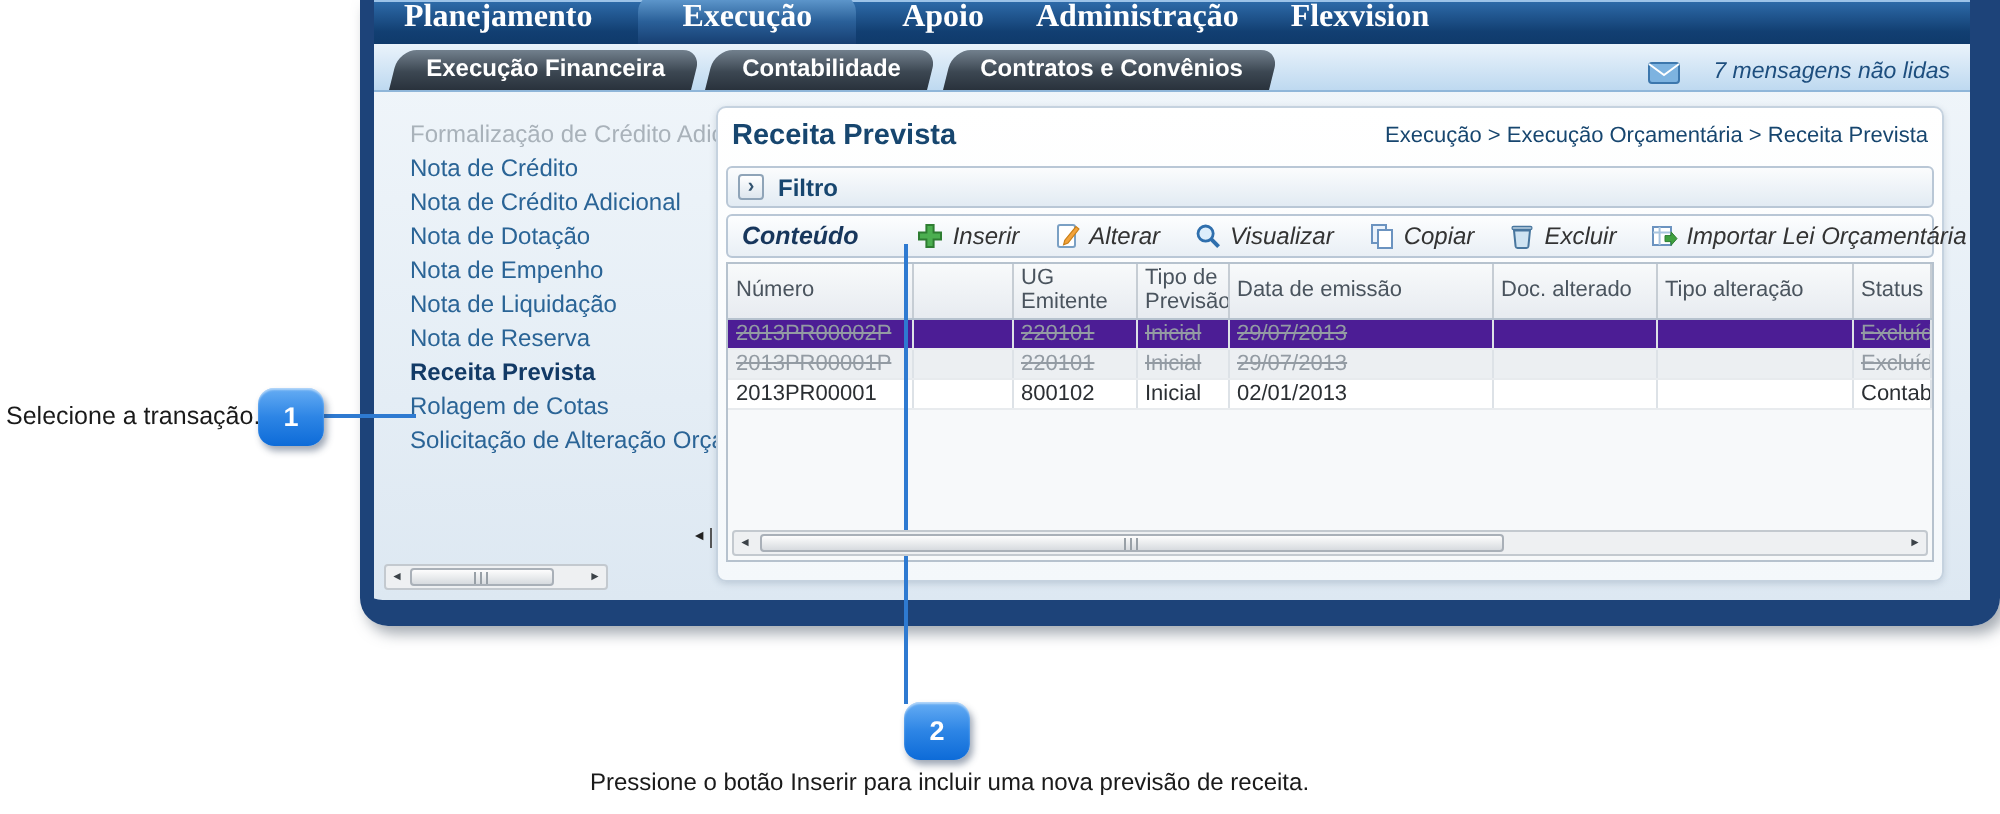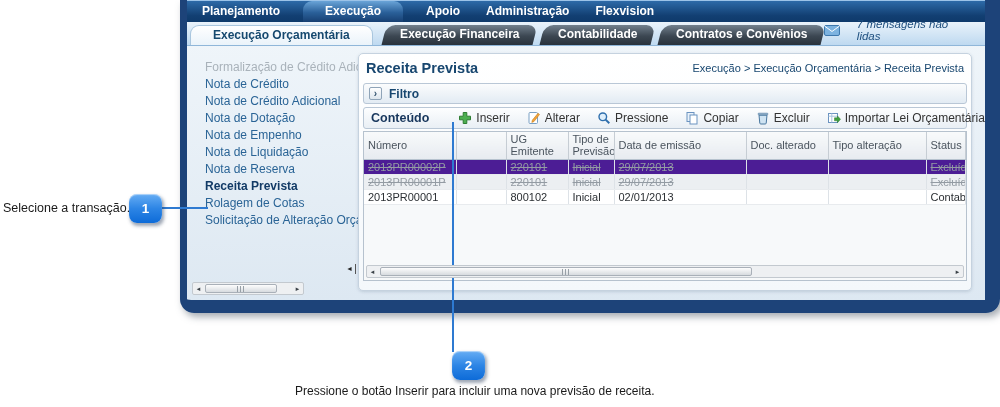--- a/index.html
+++ b/index.html
@@ -16,22 +16,22 @@
     box-shadow: 3px 4px 7px rgba(80,92,105,.5);
     background: linear-gradient(#f2f7fb, #dde8f2); overflow: hidden;
   }
   
   .topbar {
     height: 22px; display: flex; align-items: flex-end;
     background: linear-gradient(#2d6aa8, #123f72 70%, #0f3a6b);
     border-top: 1px solid #9cc3e8; padding: 0 8px 0 2px;
   }
   .nav-item {
-    color: #fff; font-weight: bold; font-size: 12px;
-    padding: 0 13px 4px 13px; white-space: nowrap; cursor: default;
+    color: #fff; font-weight: bold; font-size: 16px;
+    padding: 0 13px 4px 13px; white-space: nowrap; cursor: default; font-family: Liberation Serif, serif;
   }
   .nav-item.active {
     background: linear-gradient(#6aa4d8, #2a6099 55%, #173f72);
     border-radius: 9px 9px 0 0; margin: 0 10px; padding: 3px 22px 4px 22px;
   }
   .topbar-right { margin-left: auto; display: flex; align-items: center; gap: 22px; padding-bottom: 3px; }
   .welcome { color: #fff; font-size: 12px; }
   .exercise { color: #fff; font-size: 12px; font-weight: bold; font-style: italic; }
   
   .subbar {
@@ -99,21 +99,21 @@
   }
   .filter-toggle {
     width: 13px; height: 13px; border: 1px solid #8fa4b8; border-radius: 2px;
     background: linear-gradient(#ffffff, #dde6ee); font-size: 10px; line-height: 11px;
     text-align: center; color: #33536f; font-weight: bold; cursor: pointer;
   }
   .filter-label { font-size: 12px; font-weight: bold; color: #17466f; cursor: pointer; }
   .toolbar {
     height: 22px; border: 1px solid #b9c7d6; border-radius: 3px;
     background: linear-gradient(#fdfeff, #e9eff5);
-    display: flex; align-items: center; padding: 0 7px; gap: 17px; margin-bottom: 2px;
+    display: flex; align-items: center; padding: 0 7px; gap: 17px; margin-bottom: 2px; font-style: italic;
   }
   .toolbar-label { font-size: 12.5px; font-weight: bold; color: #17365c; margin-right: 12px; }
   .tbtn { display: flex; align-items: center; gap: 4px; font-size: 12px; color: #333; white-space: nowrap; cursor: pointer; }
   .tbtn svg { flex: 0 0 auto; }
   
   .grid-wrap { position: relative; border: 1px solid #b6c2ce; background: #f7f9fa; height: 150px; overflow: hidden; }
   table { border-collapse: collapse; table-layout: fixed; width: 100%; font-size: 11px; }
   th {
     background: linear-gradient(#f8fafb, #e7ebf0); color: #4a545e; font-weight: normal;
     text-align: left; padding: 1px 4px; height: 27px; vertical-align: middle;
@@ -154,21 +154,20 @@
 
   <div class="topbar">
     <div class="nav-item">Planejamento</div>
     <div class="nav-item active">Execução</div>
     <div class="nav-item">Apoio</div>
     <div class="nav-item">Administração</div>
     <div class="nav-item">Flexvision</div>
   </div>
 
   <div class="subbar">
-    <div class="stab active">Execução Orçamentária</div>
     <div class="stab dark"><span>Execução Financeira</span></div>
     <div class="stab dark"><span>Contabilidade</span></div>
     <div class="stab dark"><span>Contratos e Convênios</span></div>
     <div class="messages">
       <svg width="16" height="11" viewBox="0 0 16 11">
           <rect x="0.5" y="0.5" width="15" height="10" rx="1.5" fill="#7db3e0" stroke="#3c77ad"></rect>
           <path d="M0.5 1 8 6.5 15.5 1" fill="none" stroke="#ffffff" stroke-width="1"></path>
         </svg>
       <span>7 mensagens não lidas</span>
     </div>
@@ -222,21 +221,21 @@
               <rect x="2" y="1.5" width="8.5" height="11" rx="1" fill="#ffffff" stroke="#7aa0c4"></rect>
               <path d="M12.5 3.5 7 10.5l-2.2.9.6-2.3L11 2.3z" fill="#f2a33c" stroke="#c97f16" stroke-width="0.6"></path>
             </svg>
           <span>Alterar</span>
         </div>
         <div class="tbtn">
           <svg width="14" height="14" viewBox="0 0 14 14">
               <circle cx="5.8" cy="5.8" r="3.8" fill="#ddeefb" stroke="#2f6fad" stroke-width="1.4"></circle>
               <line x1="8.6" y1="8.6" x2="12.3" y2="12.3" stroke="#2f6fad" stroke-width="2"></line>
             </svg>
-          <span>Pressione</span>
+          <span>Visualizar</span>
         </div>
         <div class="tbtn">
           <svg width="14" height="14" viewBox="0 0 14 14">
               <rect x="2" y="1.5" width="7" height="9" fill="#eaf2fb" stroke="#6b93c0"></rect>
               <rect x="5" y="4" width="7" height="9" fill="#ffffff" stroke="#6b93c0"></rect>
             </svg>
           <span>Copiar</span>
         </div>
         <div class="tbtn">
           <svg width="14" height="14" viewBox="0 0 14 14">

